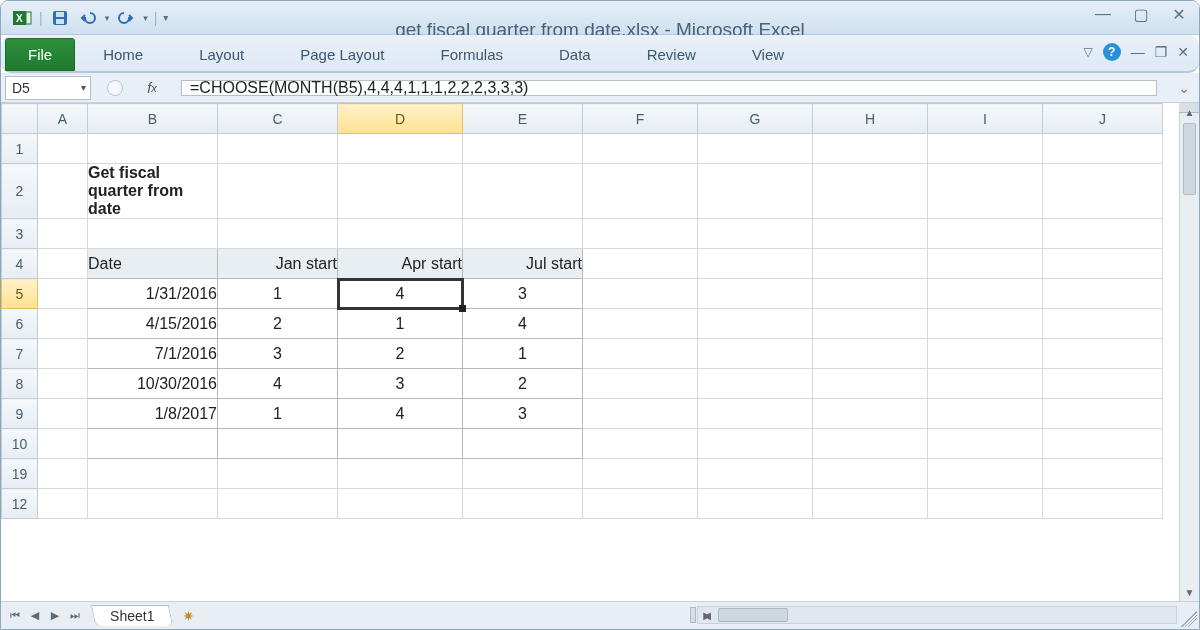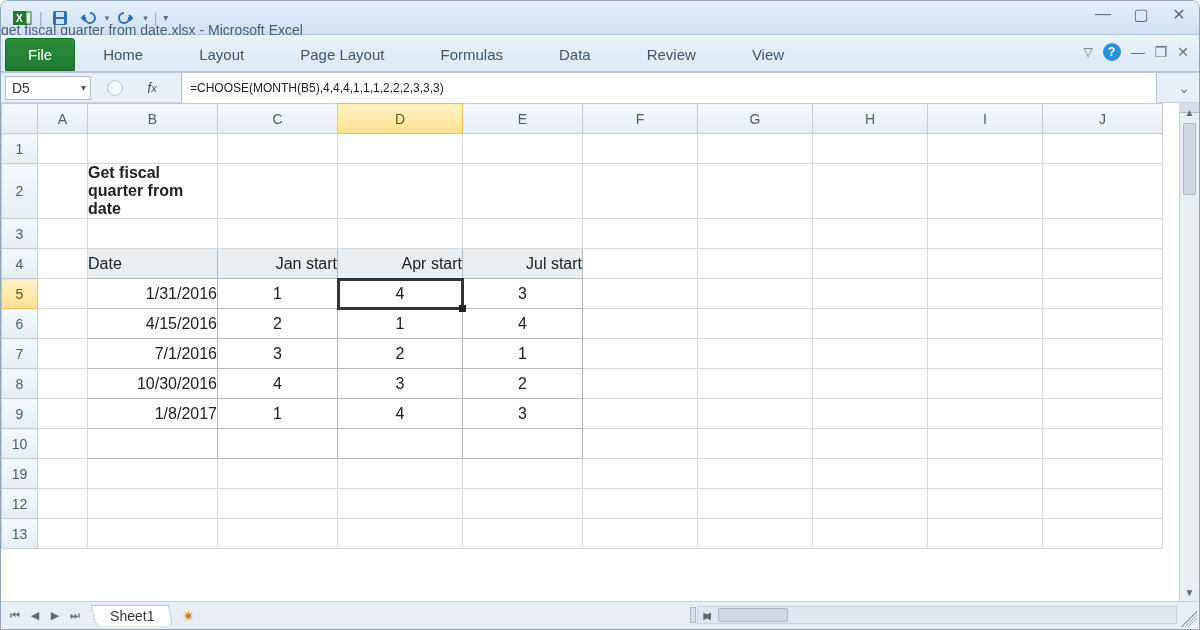--- a/index.html
+++ b/index.html
@@ -37,41 +37,42 @@
     gap: 6px;
     padding: 0 10px;
   }
   .qat-icon {
     width: 22px; height: 22px;
     display:flex; align-items:center; justify-content:center;
   }
   .title-text {
     position: absolute;
     left: 0; right: 0;
-    text-align: left;
+    text-align: center;
     color: #4a6178;
-    font-size: 14px;
+    font-size: 19px;
     pointer-events: none;
     margin-top: 24px;
   }
   .win-controls {
     position: absolute;
     right: 10px; top: 4px;
     display: flex; gap: 18px;
     color: #5b7185;
   }
   .win-controls span { width:20px; text-align:center; font-size:16px; }
   
   .ribbon {
     height: 38px;
     background: linear-gradient(#e9f1f9, #dee9f4);
     display: flex;
     align-items: flex-end;
     border-bottom: 2px solid #b5c7d8;
     position: relative;
+    border-radius: 11px;
   }
   .file-tab {
     background: linear-gradient(#2d8f3c, #1f7a30);
     color: #fff;
     height: 33px;
     padding: 0 22px;
     margin-left: 4px;
     display:flex; align-items:center;
     border-radius: 3px 3px 0 0;
     font-size: 15px;
@@ -118,22 +119,22 @@
     position: relative;
   }
   .name-box::after {
     content: "▾"; position:absolute; right:4px; color:#555; font-size:10px;
   }
   .fx-btn {
     width: 26px; height:24px; display:flex;align-items:center;justify-content:center;
     color:#555; font-style:italic; font-size:14px;
   }
   .formula-input {
-    flex:1; height:32px; background:#fff; border:1px solid #b2bfcc;
-    padding:0 8px; display:flex; align-items:center; font-size:12px; color:#222;
+    flex:1; height:16px; background:#fff; border:1px solid #b2bfcc;
+    padding:0 8px; display:flex; align-items:center; font-size:16px; color:#222;
   }
   .fbar-expand {
     width:22px; display:flex; align-items:center; justify-content:center; color:#777;
   }
   
   .sheet-area {
     flex:1; display:flex; overflow:hidden; position:relative;
   }
   .grid-wrap { flex:1; overflow:hidden; position:relative; }
   table.grid {
@@ -500,33 +501,20 @@
               <td class=""></td>
               <td class=""></td>
               <td class=""></td>
               <td class=""></td>
               <td class=""></td>
               <td class=""></td>
               <td class=""></td>
               <td class=""></td>
               <td class=""></td>
             </tr>
-            <tr>
-              <th class="rowhead">13</th>
-              <td class=""></td>
-              <td class=""></td>
-              <td class=""></td>
-              <td class=""></td>
-              <td class=""></td>
-              <td class=""></td>
-              <td class=""></td>
-              <td class=""></td>
-              <td class=""></td>
-              <td class=""></td>
-            </tr>
           </tbody>
         </table>
     </div>
     <div class="vscroll">
       <div class="ruler-split"></div>
       <div class="arrow top">▲</div>
       <div class="arrow bot">▼</div>
     </div>
   </div>
 

